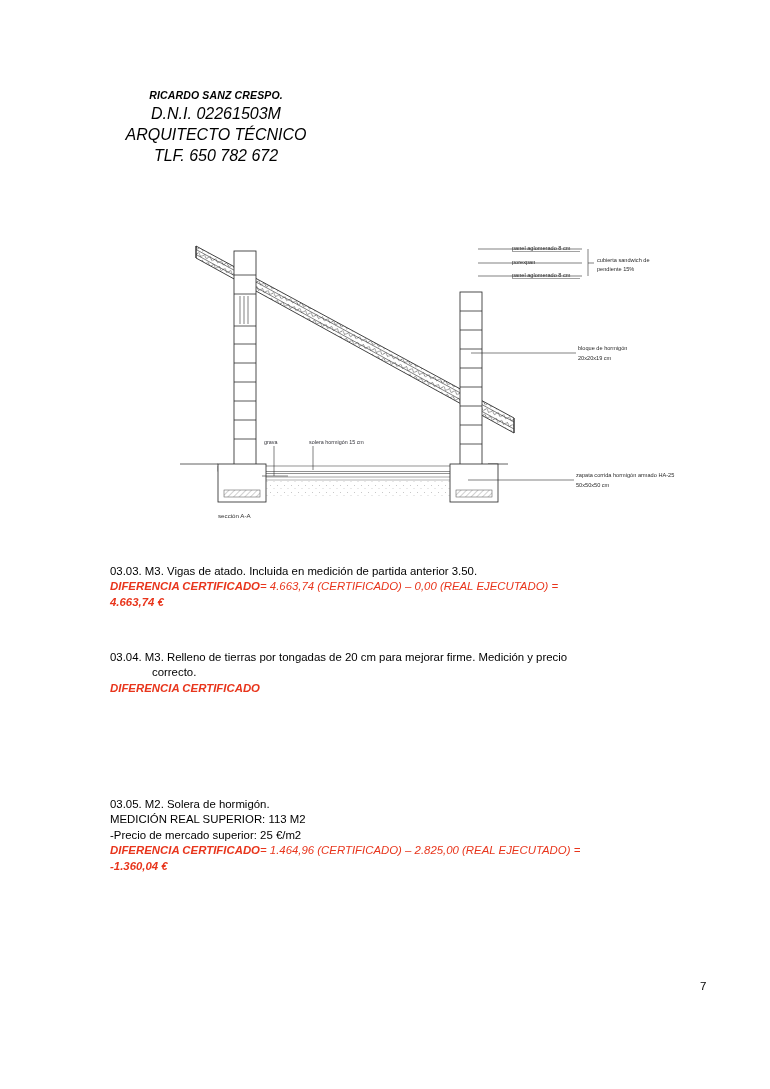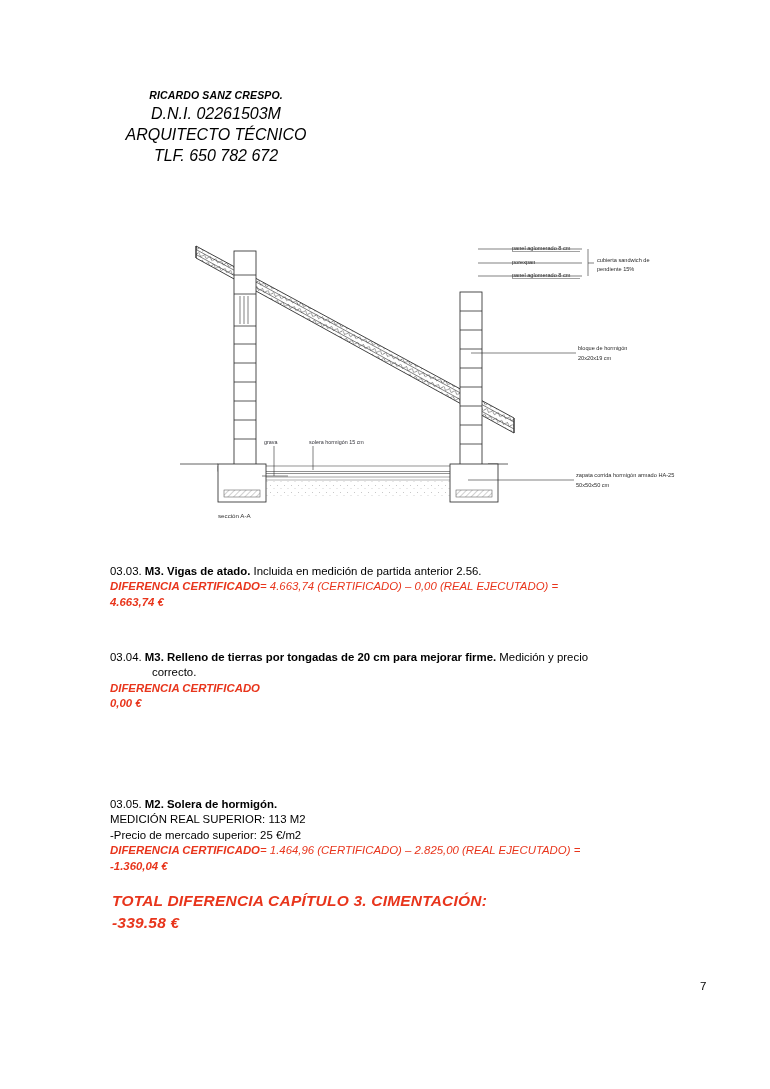--- a/index.html
+++ b/index.html
@@ -81,21 +81,21 @@
   }
   .b0303 { left: 110px; top: 564px; width: 585px; }
   .b0304 { left: 110px; top: 650px; width: 600px; }
   .b0305 { left: 110px; top: 757px; width: 600px; margin-top: 40px; }
   .btotal { left: 112px; top: 890px; width: 580px; }
 
   .ref {
     font-weight: normal;
   }
   .desc-bold {
-    font-weight: bold;
+    font-weight: normal;
   }
   .desc-plain {
     font-weight: normal;
   }
   .indent {
     display: block;
     padding-left: 42px;
   }
   .red-bold-italic {
     color: #e8351c;
@@ -271,47 +271,42 @@
       <text class="dwg-label" x="398" y="259">zapata corrida hormigón armado HA-25</text>
       <text class="dwg-label" x="398" y="269">50x50x50 cm</text>
 
       <text class="caption" x="40" y="300">sección A-A</text>
     </svg>
   </div>
 
   <div class="body-block b0303">
     <span class="ref">03.03.</span>
     <span class="desc-bold">M3. Vigas de atado.</span>
-    <span class="desc-plain">Incluida en medición de partida anterior 2.56.</span>
+    <span class="desc-plain">Incluida en medición de partida anterior 3.50.</span>
     <span class="plainline">
       <span class="red-bold-italic">DIFERENCIA CERTIFICADO</span><span class="red-italic">= 4.663,74 (CERTIFICADO) – 0,00  (REAL EJECUTADO) =</span>
     </span>
     <span class="plainline red-bold-italic">4.663,74 €</span>
   </div>
 
   <div class="body-block b0304">
     <span class="ref">03.04.</span>
     <span class="desc-bold">M3. Relleno de tierras por tongadas de 20 cm para mejorar firme.</span>
     <span class="desc-plain">Medición y precio</span>
     <span class="indent desc-plain">correcto.</span>
     <span class="plainline red-bold-italic">DIFERENCIA CERTIFICADO</span>
-    <span class="plainline red-bold-italic">0,00 €</span>
   </div>
 
   <div class="body-block b0305">
     <span class="ref">03.05.</span>
     <span class="desc-bold">M2. Solera de hormigón.</span>
     <span class="plainline">MEDICIÓN REAL SUPERIOR: 113 M2</span>
     <span class="plainline">-Precio de mercado superior: 25 €/m2</span>
     <span class="plainline">
       <span class="red-bold-italic">DIFERENCIA CERTIFICADO</span><span class="red-italic">= 1.464,96 (CERTIFICADO) – 2.825,00 (REAL EJECUTADO) =</span>
     </span>
     <span class="plainline red-bold-italic">-1.360,04 €</span>
   </div>
 
-  <div class="body-block btotal">
-    <span class="plainline total-line">TOTAL DIFERENCIA CAPÍTULO 3. CIMENTACIÓN:</span>
-    <span class="plainline total-line">-339.58 €</span>
-  </div>
 
   <div class="page-number">7</div>
 
 </div>
 
 </body></html>

